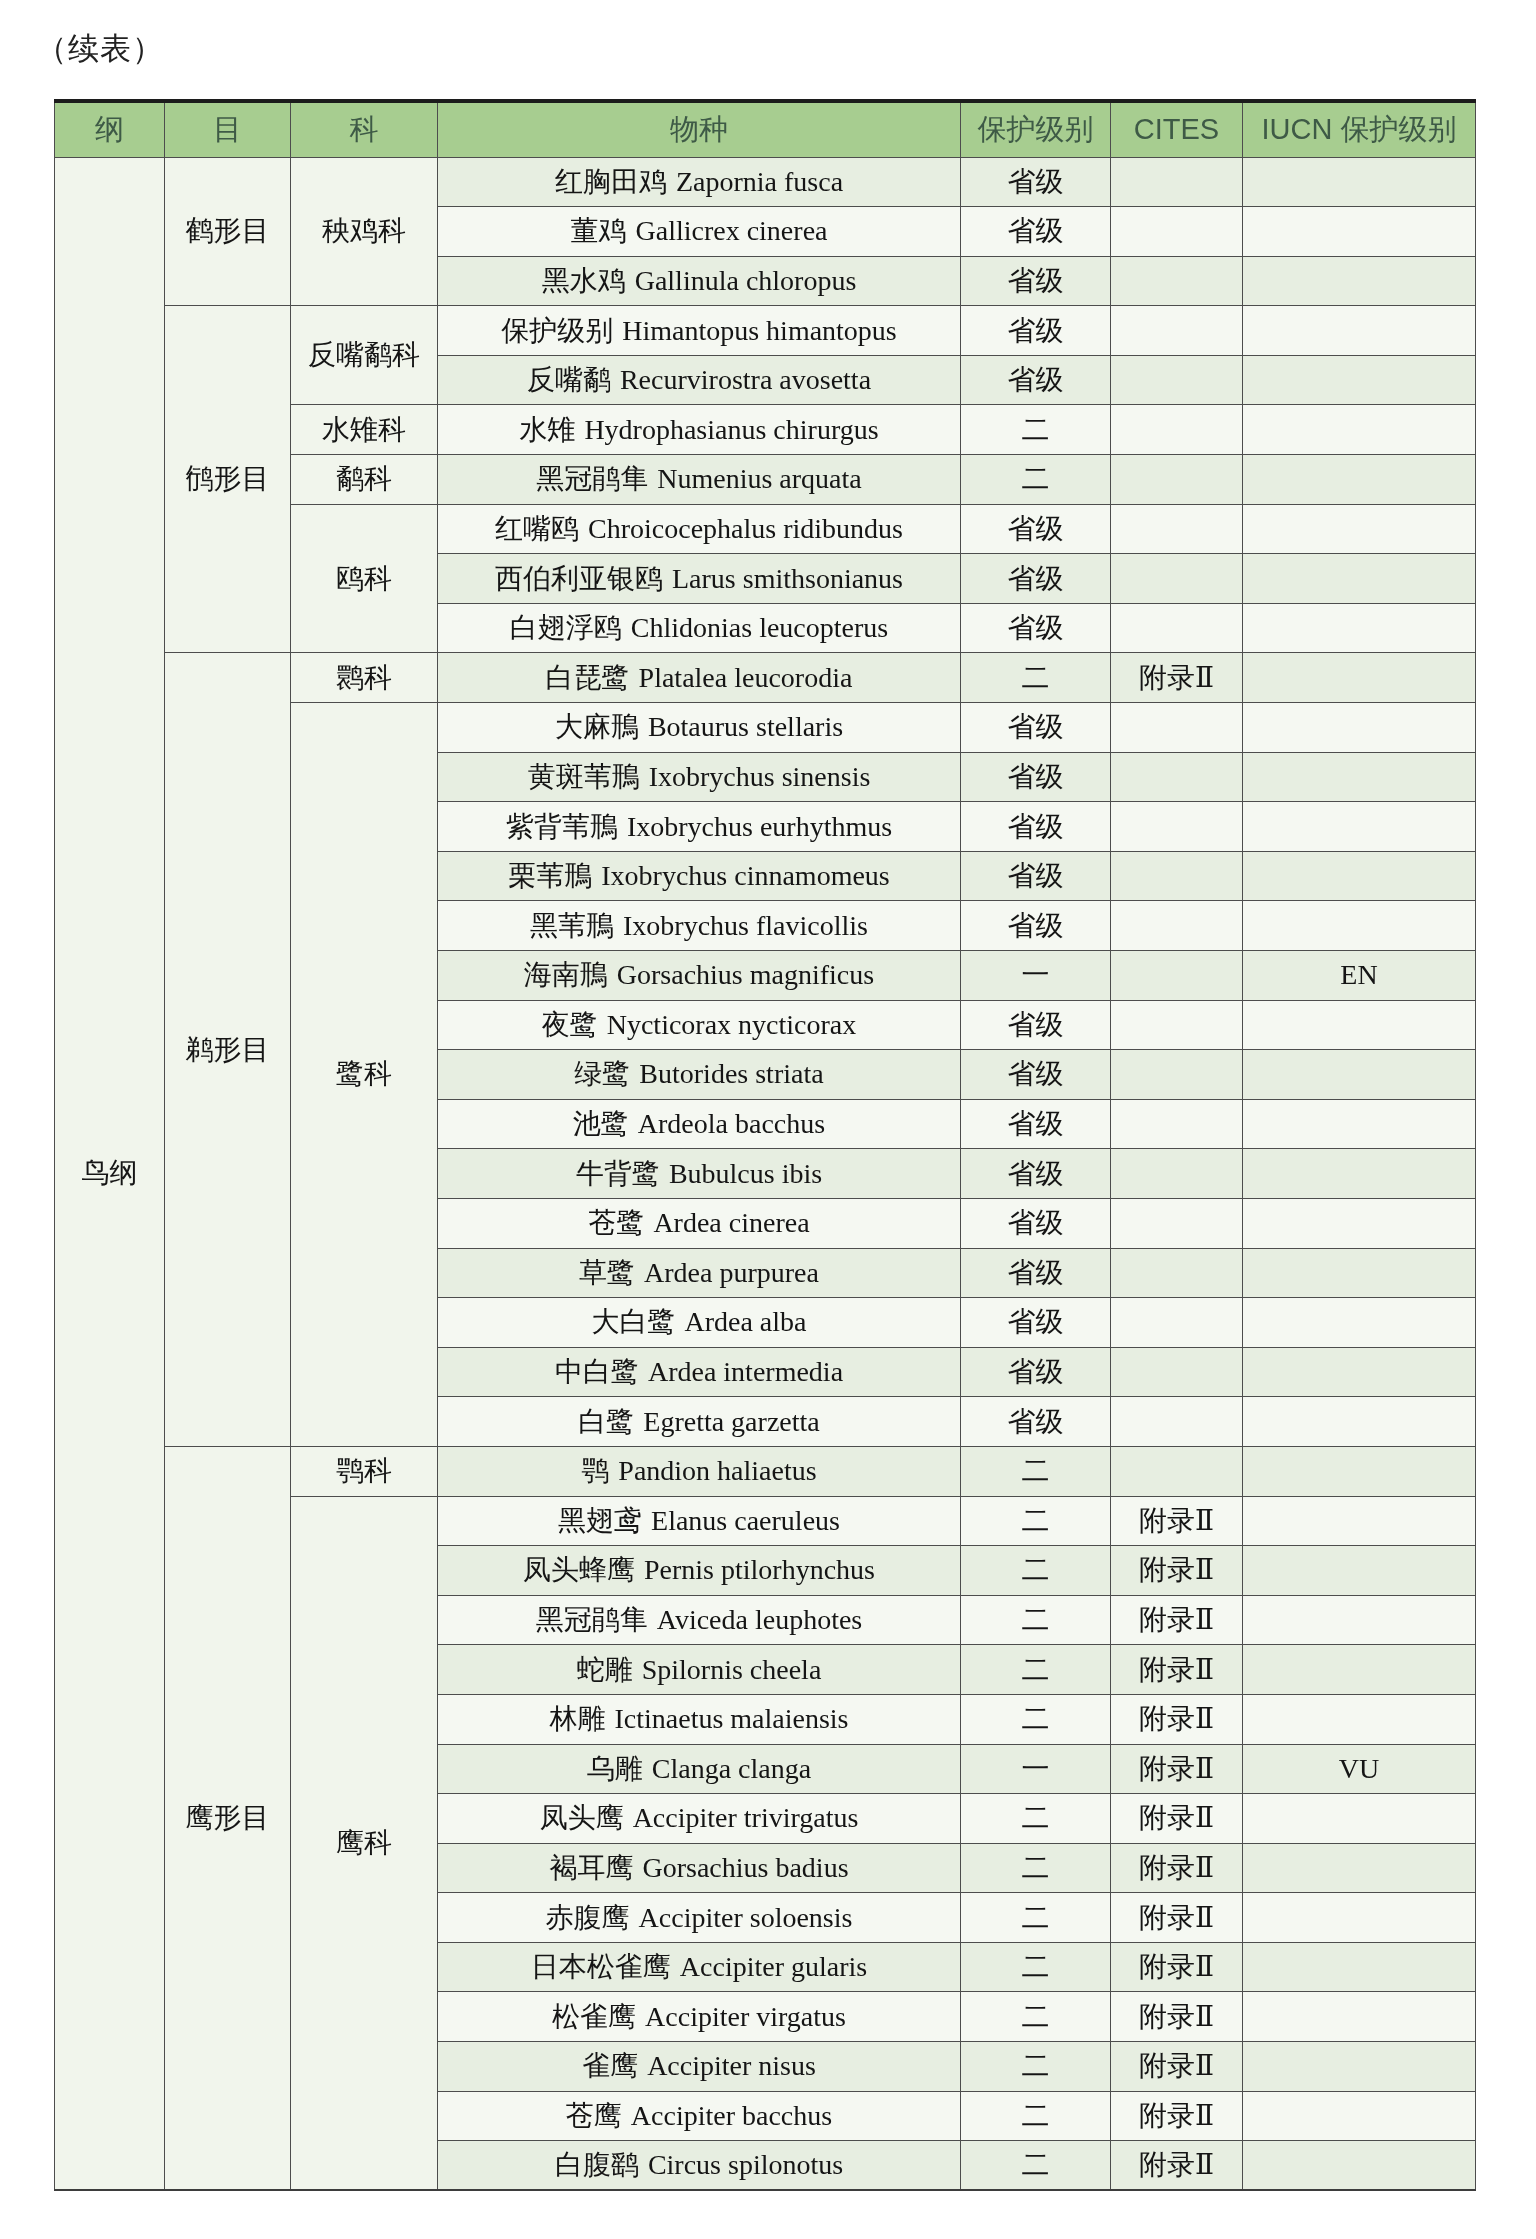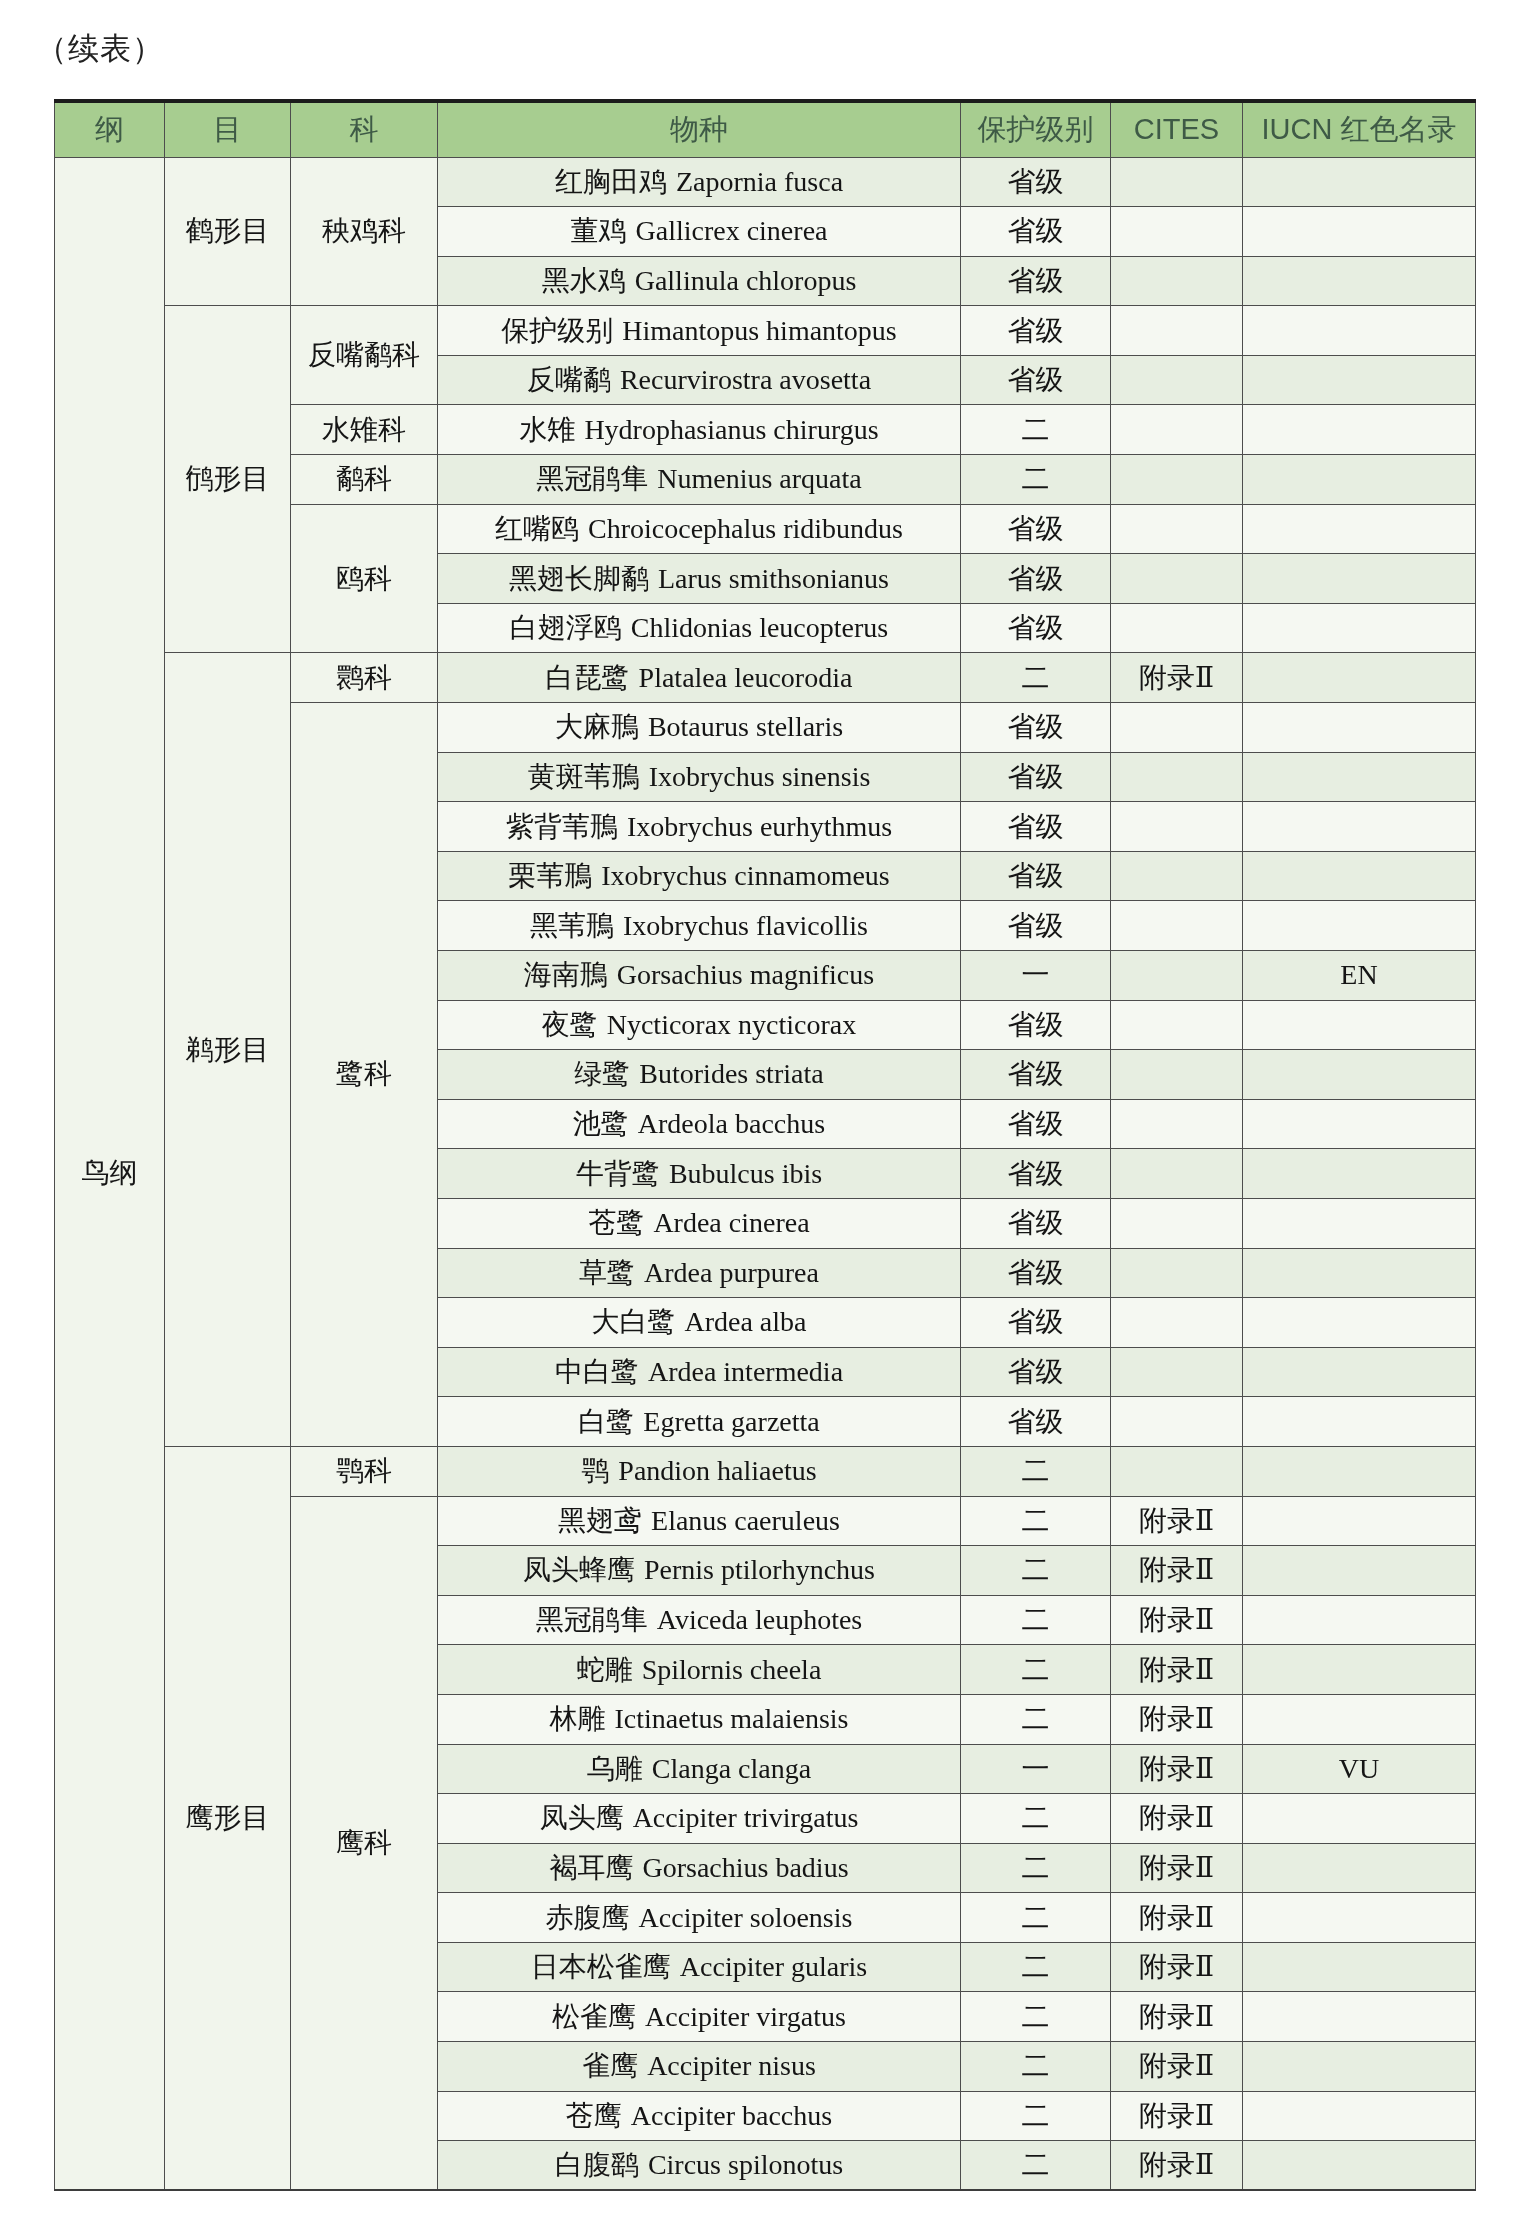--- a/index.html
+++ b/index.html
@@ -62,21 +62,21 @@
         <col style="width:233px">
       </colgroup>
       <thead>
         <tr>
           <th>纲</th>
           <th>目</th>
           <th>科</th>
           <th>物种</th>
           <th>保护级别</th>
           <th>CITES</th>
-          <th>IUCN 红色名录</th>
+          <th>IUCN 保护级别</th>
         </tr>
       </thead>
       <tbody>
           <tr class="data-row g">
             <td class="group" rowspan="41">鸟纲</td>
             <td class="group" rowspan="3">鹤形目</td>
             <td class="group" rowspan="3">秧鸡科</td>
             <td class="data"><span>红胸田鸡</span><span class="latin">Zapornia fusca</span></td>
             <td class="data">省级</td>
             <td class="data"></td>
@@ -123,21 +123,21 @@
             <td class="data"></td>
           </tr>
           <tr class="data-row w">
             <td class="group" rowspan="3">鸥科</td>
             <td class="data"><span>红嘴鸥</span><span class="latin">Chroicocephalus ridibundus</span></td>
             <td class="data">省级</td>
             <td class="data"></td>
             <td class="data"></td>
           </tr>
           <tr class="data-row g">
-            <td class="data"><span>黑翅长脚鹬</span><span class="latin">Larus smithsonianus</span></td>
+            <td class="data"><span>西伯利亚银鸥</span><span class="latin">Larus smithsonianus</span></td>
             <td class="data">省级</td>
             <td class="data"></td>
             <td class="data"></td>
           </tr>
           <tr class="data-row w">
             <td class="data"><span>白翅浮鸥</span><span class="latin">Chlidonias leucopterus</span></td>
             <td class="data">省级</td>
             <td class="data"></td>
             <td class="data"></td>
           </tr>

